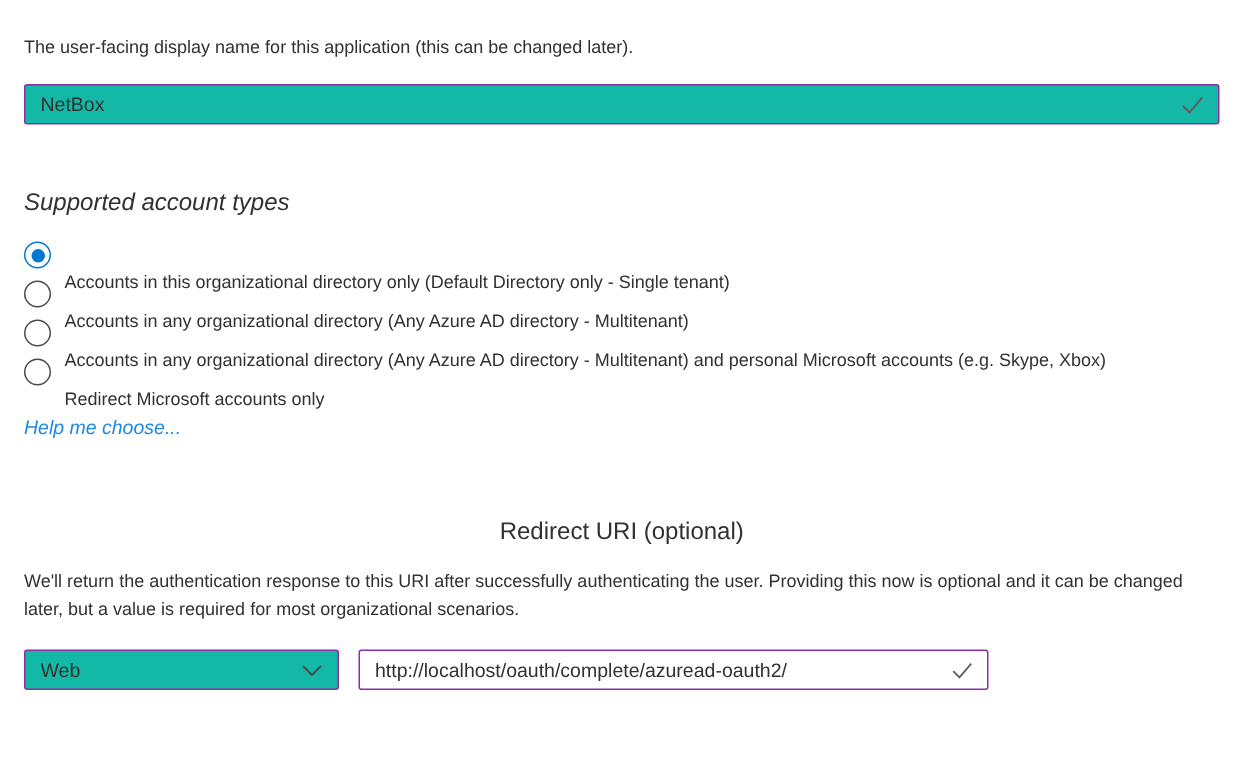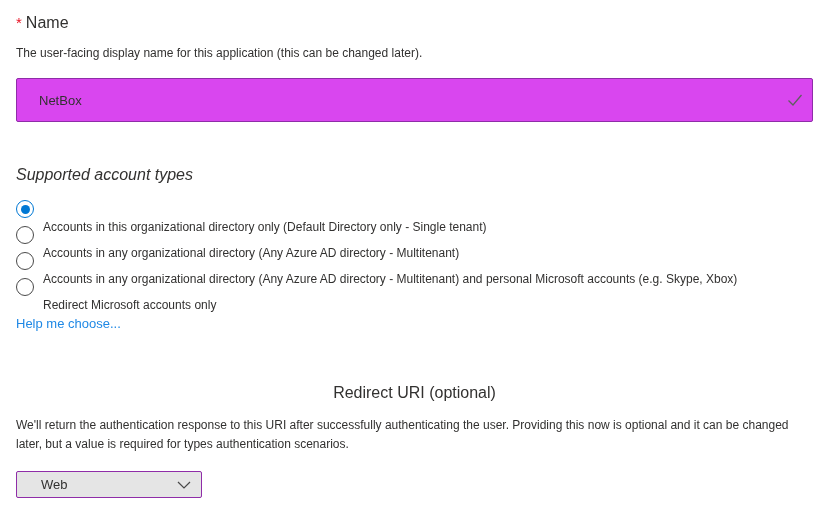--- a/index.html
+++ b/index.html
@@ -20,29 +20,29 @@
   }
   .asterisk { color: #e81123; margin-right: 4px; font-size: 15px; }
   .desc, .question, .radio-label {
     font-size: 12px;
     color: #323130;
     line-height: 18px;
   }
   .desc { margin-top: 10px; }
   .name-input {
     margin-top: 16px;
-    height: 44px;
+    height: 27px;
     width: 797px;
     border: 1px solid #8f2da8;
     border-radius: 2px;
     display: flex;
     align-items: center;
-    padding: 0 22px;
+    padding: 0 10px;
     position: relative;
-    background: #d946ef;
+    background: #14b8a6;
   }
   .field-value { font-size: 13px; color: #323130; white-space: nowrap; overflow: hidden; }
   .check-icon {
     position: absolute;
     right: 9px;
     top: 50%;
     transform: translateY(-50%);
     display: flex;
   }
   .section-2-title { margin-top: 42px; font-style: italic; }
@@ -74,39 +74,40 @@
   .radio.selected { border-color: #0078d4; }
   .radio.selected .dot { display: block; }
   .radio-label { margin-left: 9px; white-space: nowrap; margin-top: 35px; }
   .help-link {
     display: inline-block;
     margin-top: 16px;
     font-size: 13px;
     color: #1e88e5;
     text-decoration: none;
     cursor: pointer;
+    font-style: italic;
   }
   .section-3-title { margin-top: 50px; text-align: center; }
   .redirect-desc { max-width: 802px; margin-top: 12px; line-height: 19px; }
   .redirect-row {
     margin-top: 17px;
     display: flex;
     align-items: center;
   }
   .platform-select {
-    width: 186px;
+    width: 210px;
     height: 27px;
     border: 1px solid #8f2da8;
     border-radius: 2px;
     display: flex;
     align-items: center;
-    padding: 0 24px;
+    padding: 0 10px;
     position: relative;
     cursor: pointer;
-    background: #e5e5e5;
+    background: #14b8a6;
   }
   .chevron-icon {
     position: absolute;
     right: 10px;
     top: 50%;
     transform: translateY(-50%);
     display: flex;
   }
   .uri-input {
     margin-left: 13px;
@@ -118,21 +119,20 @@
     align-items: center;
     padding: 0 28px 0 10px;
     position: relative;
     background: #fff;
   }
 </style>
 </head>
 <body>
 
 <div>
-  <h3 class="section-title"><span class="asterisk">*</span><span>Name</span></h3>
   <p class="desc">The user-facing display name for this application (this can be changed later).</p>
   <div class="name-input">
     <span class="field-value">NetBox</span>
     <span class="check-icon">
       <svg width="16" height="13" viewBox="0 0 16 13">
           <path d="M1.5 7 L6 11.5 L14.5 1.5" fill="none" stroke="#5f5f5f" stroke-width="1.3"></path>
         </svg>
     </span>
   </div>
 </div>
@@ -159,25 +159,33 @@
       <span class="radio"></span>
       <span class="radio-label">Redirect Microsoft accounts only</span>
     </div>
   </div>
 
   <a class="help-link">Help me choose...</a>
 </div>
 
 <div>
   <h3 class="section-title section-3-title">Redirect URI (optional)</h3>
-  <p class="desc redirect-desc">We'll return the authentication response to this URI after successfully authenticating the user. Providing this now is optional and it can be changed later, but a value is required for types authentication scenarios.</p>
+  <p class="desc redirect-desc">We'll return the authentication response to this URI after successfully authenticating the user. Providing this now is optional and it can be changed later, but a value is required for most organizational scenarios.</p>
 
   <div class="redirect-row">
     <div class="platform-select">
       <span class="field-value">Web</span>
       <span class="chevron-icon">
         <svg width="14" height="8" viewBox="0 0 14 8">
             <path d="M1 1 L7 7 L13 1" fill="none" stroke="#494949" stroke-width="1.2"></path>
           </svg>
       </span>
     </div>
+    <div class="uri-input">
+      <span class="field-value">http://localhost/oauth/complete/azuread-oauth2/</span>
+      <span class="check-icon">
+        <svg width="15" height="12" viewBox="0 0 16 13">
+            <path d="M1.5 7 L6 11.5 L14.5 1.5" fill="none" stroke="#5f5f5f" stroke-width="1.3"></path>
+          </svg>
+      </span>
+    </div>
   </div>
 </div>
 
 </body></html>

